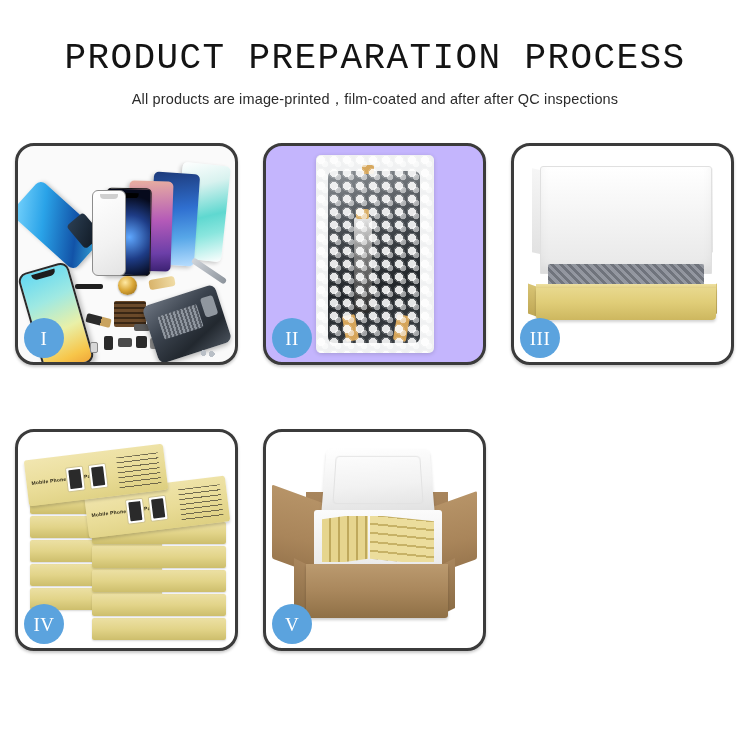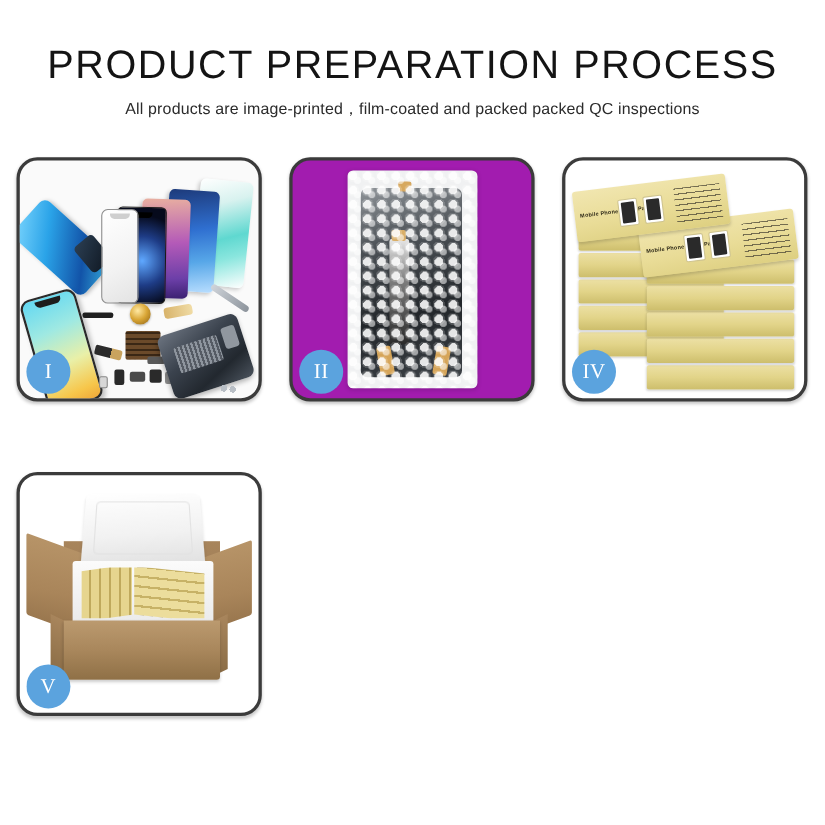--- a/index.html
+++ b/index.html
@@ -9,21 +9,21 @@
     font-family: "Liberation Sans", sans-serif;
     overflow: hidden;
   }
   .page { position: relative; width: 750px; height: 750px; background: #fff; }
 
   
   .header { padding-top: 40px; text-align: center; }
   .title {
     font-size: 36px; font-weight: 400; letter-spacing: 1.4px;
     color: #141414; line-height: 1.05;
-    font-family: Liberation Sans, sans-serif;
+    font-family: Liberation Mono, monospace;
   }
   .subtitle {
     margin-top: 12px; font-size: 14.5px; color: #2b2b2b;
     letter-spacing: 0.15px; font-weight: 400;
   }
 
   
   .grid {
     position: absolute; left: 15px; top: 143px;
     width: 720px; height: 530px;
@@ -123,21 +123,21 @@
   .sp4 { left:72px; top:196px; width:8px; height:11px; background:#d7d7d7; border:1px solid #888;}
   .sp5 { left:132px; top:192px; width:10px; height:11px; background:#8c8c8c;}
   .sp6 { left:116px; top:178px; width:16px; height:7px; background:#5a5a5a;}
   .tweez { position:absolute; right:6px; top:122px; width:40px; height:6px;
           background: linear-gradient(90deg,#cfd4da,#8d949c); border-radius:3px; transform: rotate(34deg); }
   .screws { position:absolute; right:18px; bottom:4px; width:18px; height:10px;
           background: radial-gradient(circle at 25% 50%, #b9bfc6 0 3px, transparent 3px),
                       radial-gradient(circle at 70% 60%, #b9bfc6 0 3px, transparent 3px); }
 
   
-  .p2 { background: #a21caf; }
+  .p2 { background: #c4b5fd; }
   .bubblepack { position:absolute; left:50%; top:50%; transform: translate(-50%,-50%);
           width: 118px; height: 198px; border-radius: 5px;
           background: #f0f1f2;
           box-shadow: 0 1px 4px rgba(0,0,0,.16);
           overflow:hidden; }
   .bp-screen { position:absolute; left:12px; top:16px; width:92px; height:172px;
           background: linear-gradient(165deg,#8e9398 0%,#4b5055 30%,#22262a 65%,#3d4247 100%);
           border-radius:6px; }
   .bp-flex { position:absolute; left:38px; top:62px; width:18px; height:96px;
           background: linear-gradient(180deg,#e8e8e8 0%,#7d7d7d 40%,#2a2a2a 100%); border-radius:3px;}
@@ -269,21 +269,21 @@
   .c6-shadow { position:absolute; left:24px; bottom:12px; width:176px; height:6px;
           background: radial-gradient(ellipse at center, rgba(0,0,0,.17), transparent 72%); }
 </style>
 </head>
 <body>
 
 <div class="page">
 
   <div class="header">
     <div class="title">PRODUCT PREPARATION PROCESS</div>
-    <div class="subtitle">All products are image-printed，film-coated and packed packed QC inspections</div>
+    <div class="subtitle">All products are image-printed，film-coated and after after QC inspections</div>
   </div>
 
   <div class="grid">
 
     <div class="panel p1">
       <div class="panel-stage">
         <div class="film"></div>
         <div class="ph ph-e"></div>
         <div class="ph ph-d"></div>
         <div class="ph ph-c"></div>
@@ -318,20 +318,33 @@
           <div class="bp-tape2"></div>
           <div class="bp-tape3"></div>
           <div class="bp-tape4"></div>
           <div class="bubbles"></div>
           <div class="bubbles2"></div>
         </div>
       </div>
       <div class="badge">II</div>
     </div>
 
+    <div class="panel p3">
+      <div class="panel-stage">
+        <div class="b3-lidflapL"></div>
+        <div class="b3-lidflapR"></div>
+        <div class="b3-lid"></div>
+        <div class="b3-inner"></div>
+        <div class="b3-ftL"></div>
+        <div class="b3-ftR"></div>
+        <div class="b3-rim"></div>
+        <div class="b3-front"></div>
+      </div>
+      <div class="badge">III</div>
+    </div>
 
     <div class="panel p4">
       <div class="panel-stage">
         <div class="stack">
           <div class="sbox sb-l5"></div>
           <div class="sbox sb-l4"></div>
           <div class="sbox sb-l3"></div>
           <div class="sbox sb-l2"></div>
           <div class="sbox sb-l1"></div>
           <div class="sbox sb-r5"></div>

